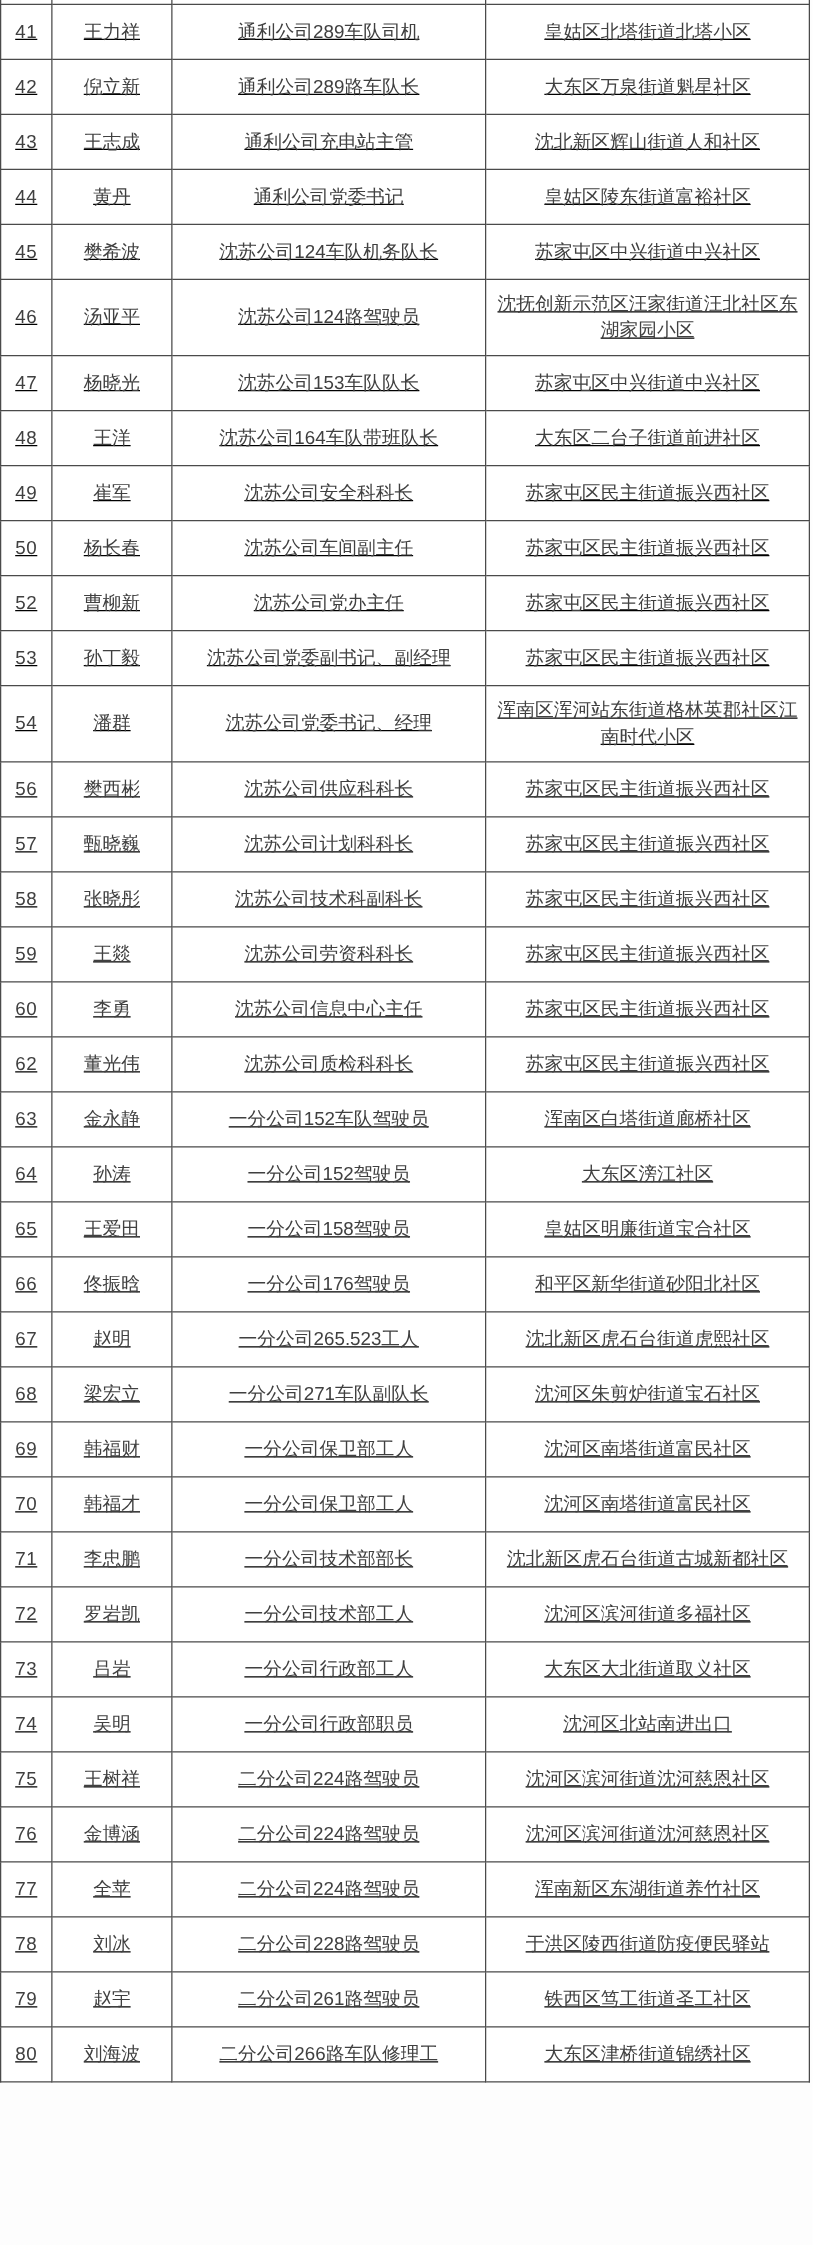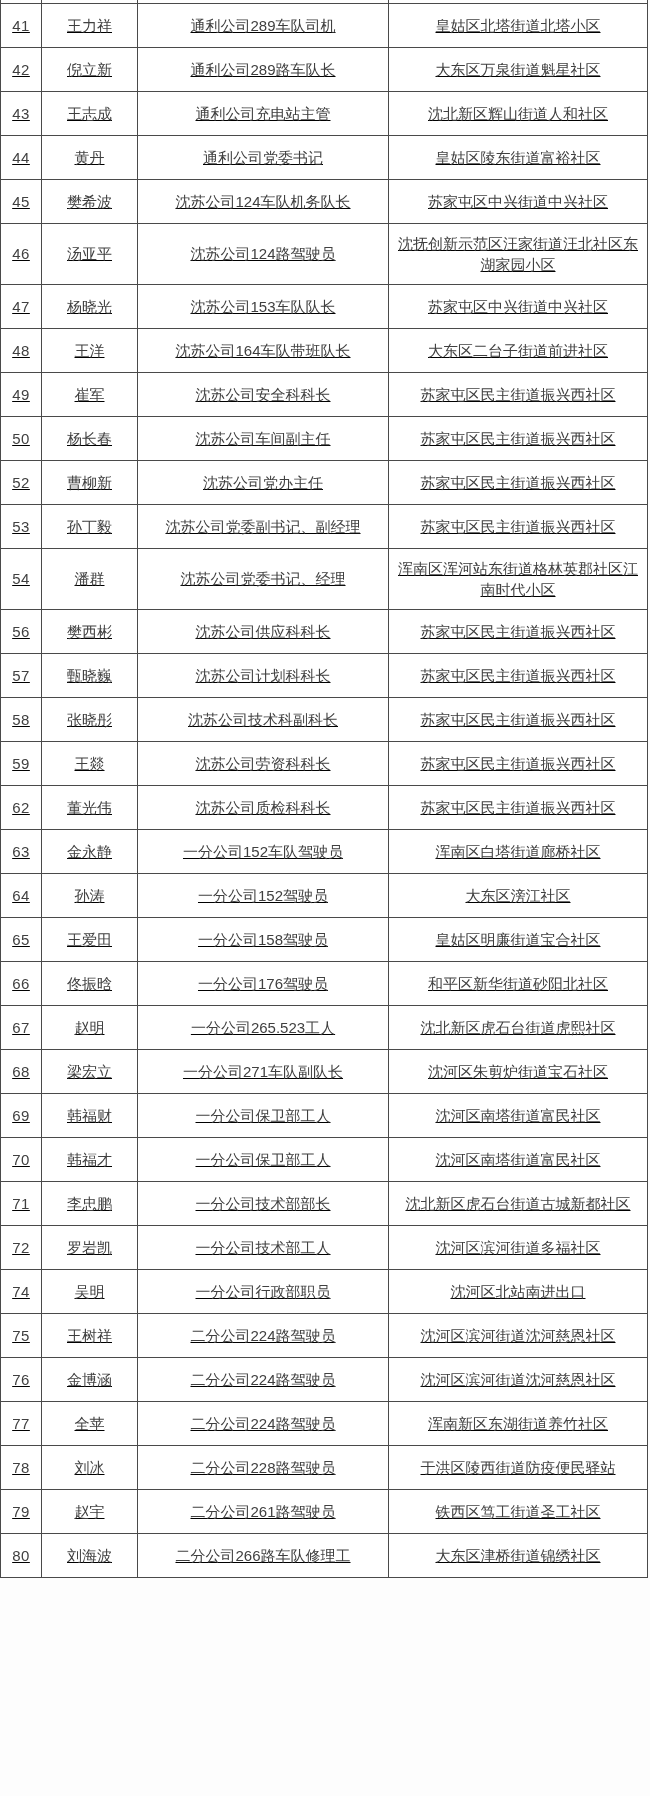--- a/index.html
+++ b/index.html
@@ -148,20 +148,26 @@
         <td class="col-position">沈苏公司技术科副科长</td>
         <td class="col-community">苏家屯区民主街道振兴西社区</td>
       </tr>
       <tr class="data-row">
         <td class="col-num">59</td>
         <td class="col-name">王燚</td>
         <td class="col-position">沈苏公司劳资科科长</td>
         <td class="col-community">苏家屯区民主街道振兴西社区</td>
       </tr>
       <tr class="data-row">
+        <td class="col-num">60</td>
+        <td class="col-name">李勇</td>
+        <td class="col-position">沈苏公司信息中心主任</td>
+        <td class="col-community">苏家屯区民主街道振兴西社区</td>
+      </tr>
+      <tr class="data-row">
         <td class="col-num">62</td>
         <td class="col-name">董光伟</td>
         <td class="col-position">沈苏公司质检科科长</td>
         <td class="col-community">苏家屯区民主街道振兴西社区</td>
       </tr>
       <tr class="data-row">
         <td class="col-num">63</td>
         <td class="col-name">金永静</td>
         <td class="col-position">一分公司152车队驾驶员</td>
         <td class="col-community">浑南区白塔街道廊桥社区</td>
@@ -214,20 +220,26 @@
         <td class="col-position">一分公司技术部部长</td>
         <td class="col-community">沈北新区虎石台街道古城新都社区</td>
       </tr>
       <tr class="data-row">
         <td class="col-num">72</td>
         <td class="col-name">罗岩凯</td>
         <td class="col-position">一分公司技术部工人</td>
         <td class="col-community">沈河区滨河街道多福社区</td>
       </tr>
       <tr class="data-row">
+        <td class="col-num">73</td>
+        <td class="col-name">吕岩</td>
+        <td class="col-position">一分公司行政部工人</td>
+        <td class="col-community">大东区大北街道取义社区</td>
+      </tr>
+      <tr class="data-row">
         <td class="col-num">74</td>
         <td class="col-name">吴明</td>
         <td class="col-position">一分公司行政部职员</td>
         <td class="col-community">沈河区北站南进出口</td>
       </tr>
       <tr class="data-row">
         <td class="col-num">75</td>
         <td class="col-name">王树祥</td>
         <td class="col-position">二分公司224路驾驶员</td>
         <td class="col-community">沈河区滨河街道沈河慈恩社区</td>

